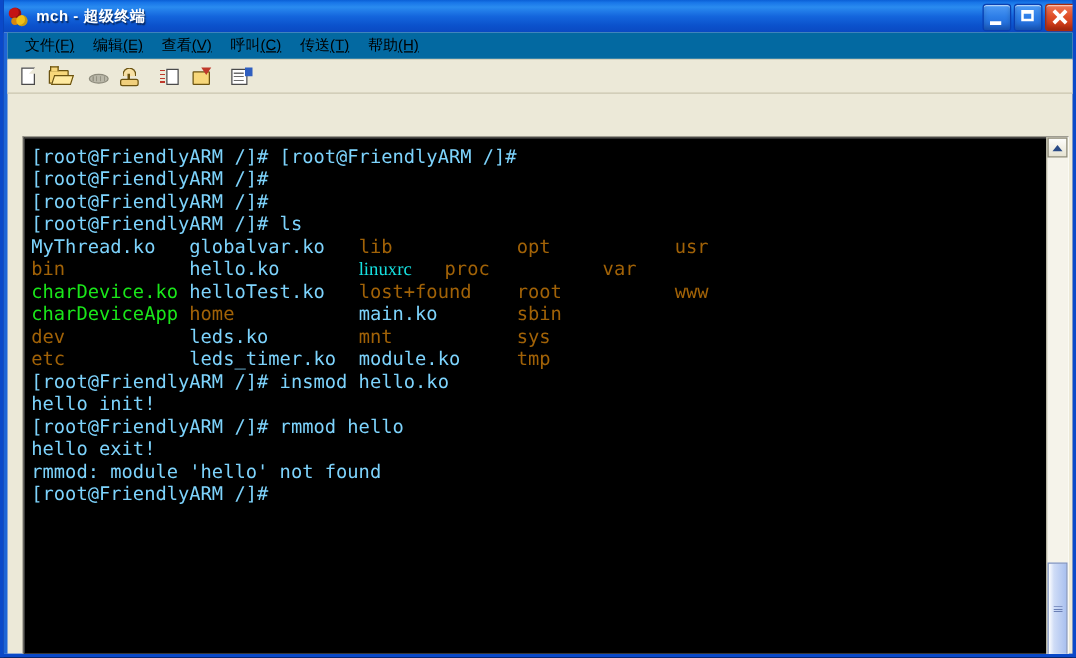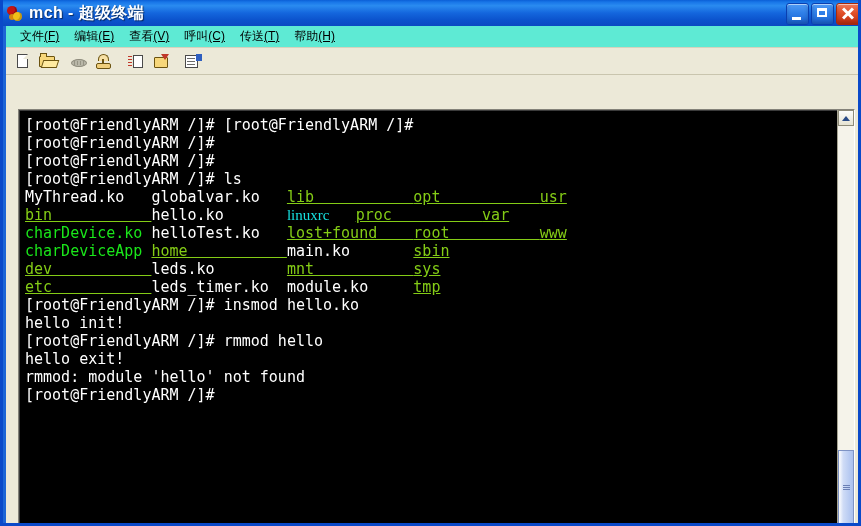--- a/index.html
+++ b/index.html
@@ -56,21 +56,21 @@
     box-shadow: inset -2px -1px 0 rgba(120,80,0,.35);
   }
   .title-icon .blob-c {
     position: absolute; left: 2px; top: 9px;
     width: 6px; height: 6px;
     background: #d8880e;
     border-radius: 50%;
   }
   .title-text {
     color: #ffffff;
-    font-size: 16px;
+    font-size: 12px;
     font-weight: bold;
     letter-spacing: .4px;
     text-shadow: 1px 1px 1px rgba(0,0,0,.55);
     white-space: nowrap;
   }
   .win-buttons {
     position: absolute;
     right: 3px; top: 3px;
     display: flex;
     gap: 2px;
@@ -121,21 +121,21 @@
     border-right: 3px solid #1d65d6;
     border-bottom: 3px solid #1d65d6;
   }
 
   
   .menubar {
     height: 21px;
     display: flex;
     align-items: center;
     padding-left: 8px;
-    background: #5eead4;
+    background: #0369a1;
     border-bottom: 1px solid #d6d2bd;
   }
   .menu-item {
     font-size: 12px;
     color: #000;
     padding: 2px 9px 2px 6px;
     white-space: nowrap;
     cursor: default;
   }
   .menu-item .mn { text-decoration: underline; }
@@ -306,22 +306,22 @@
     left: 5px; top: 5px;
     right: 0; bottom: 0;
     font-family: "DejaVu Sans Mono", "Liberation Mono", monospace;
     font-size: 15px;
     line-height: 18px;
     color: #c8c8c8;
     white-space: pre;
     letter-spacing: 0px;
   }
   .ln { height: 18px; }
-  .c-white  { color: #ffffff; }
-  .c-blue   { color: #84cc16; text-decoration: underline; }
+  .c-white  { color: #7dd3fc; }
+  .c-blue   { color: #a16207; }
   .c-green  { color: #1ae61a; }
   .c-cyan   { color: #16e0e0; font-family: Liberation Serif, serif; }
 
   
   .vscroll {
     width: 17px;
     background: #f3f1e6;
     border-left: 1px solid #a8a593;
     box-sizing: border-box;
     position: relative;

